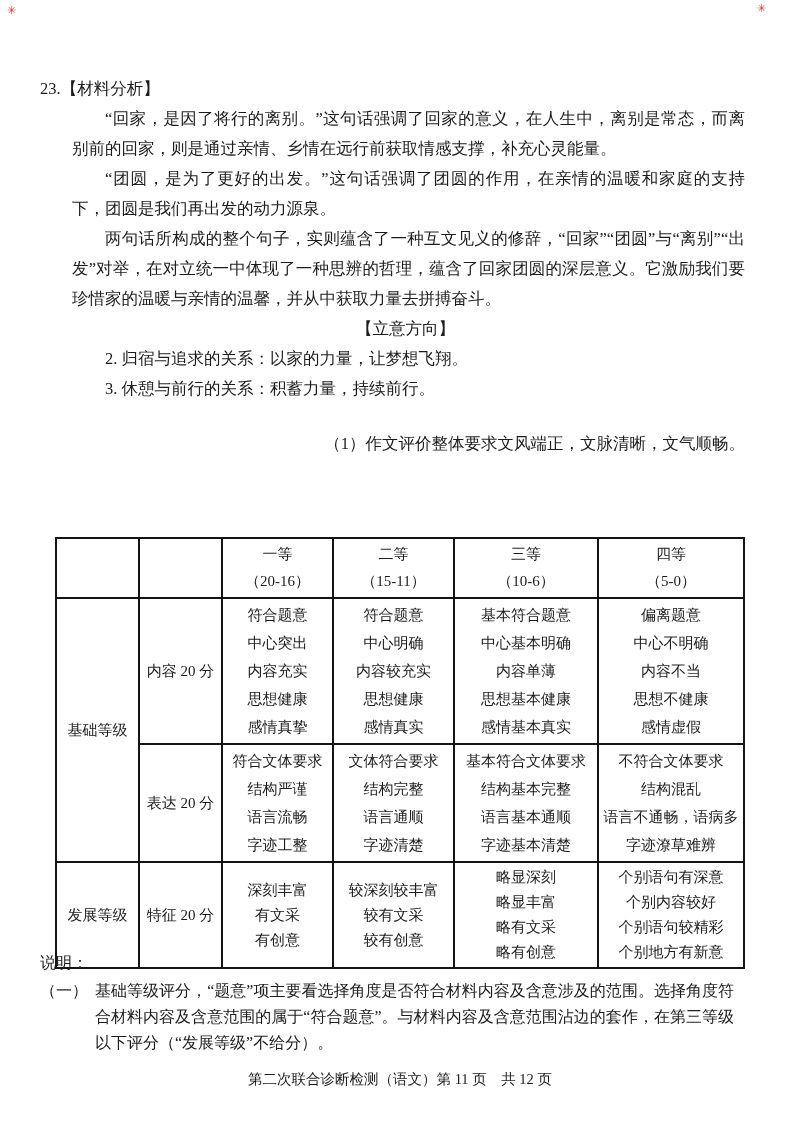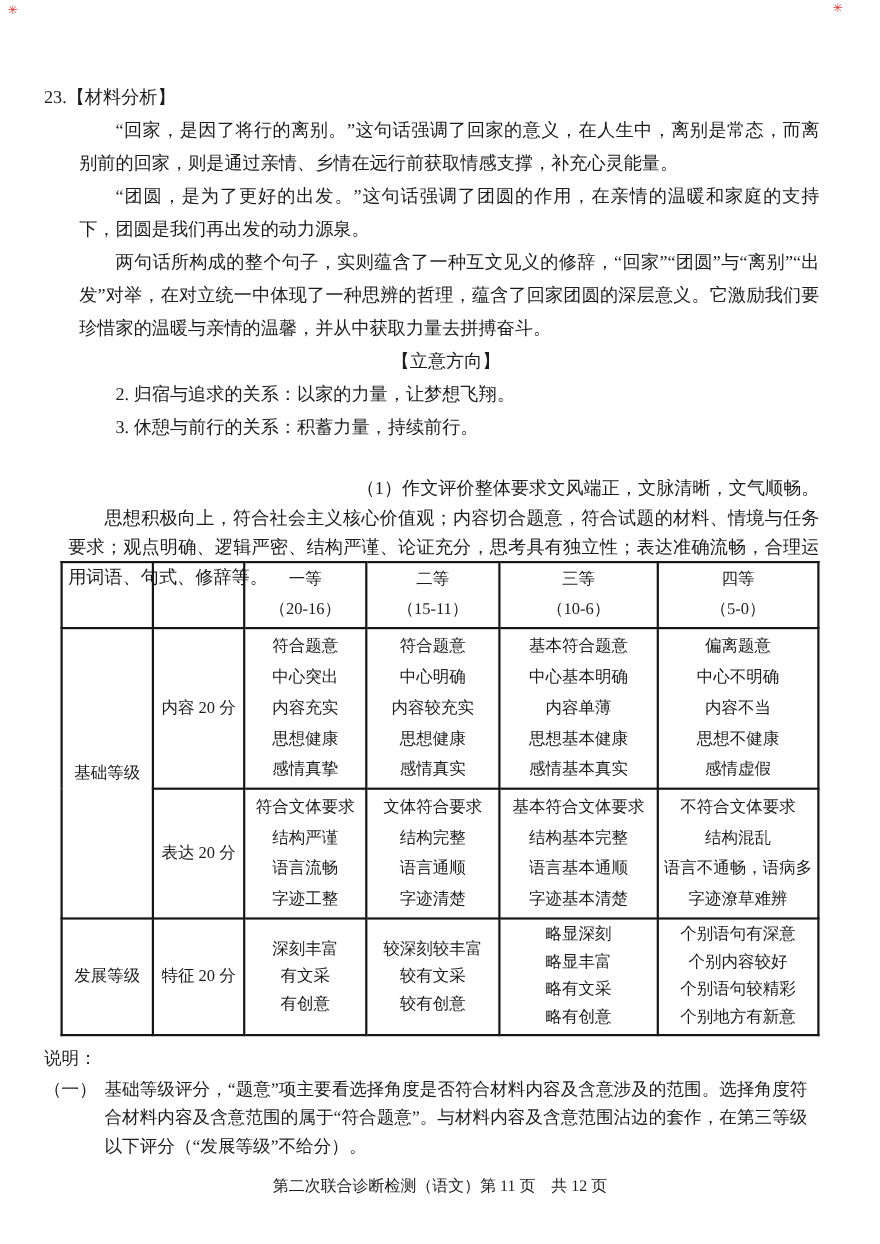--- a/index.html
+++ b/index.html
@@ -22,21 +22,21 @@
   .direction-heading { margin-left:26px;text-align:center; }
   .directions { margin-left:32px; }
   .directions p { margin:0; text-indent:2em; }
 
   
   .eval { position:absolute; top:430px; left:33px; width:712px; font-size:16.5px; line-height:27px; }
   .eval p { margin:0;text-align:right; }
   .eval .mid-para { margin-left:29px; text-indent:2em; text-align:justify; }
 
   
-  .rubric { position:absolute; top:510px; left:55px;font-family:Liberation Serif, serif; }
+  .rubric { position:absolute; top:537px; left:55px;font-family:Liberation Serif, serif; }
   .rubric table { border-collapse:collapse; table-layout:fixed; width:688px; }
   .rubric col.c1{width:83px} .rubric col.c2{width:83px} .rubric col.c3{width:111px}
   .rubric col.c4{width:121px} .rubric col.c5{width:144px} .rubric col.c6{width:146px}
   .rubric th, .rubric td {
     border:2px solid #151515; padding:2px 2px;
     text-align:center; vertical-align:middle;
     font-size:15px; font-weight:normal; line-height:28px;
     white-space:pre-line;
   }
   .rubric tr.hr  td, .rubric tr.hr th { height:52px; line-height:27px; }
@@ -74,21 +74,20 @@
     </div>
     <div class="direction-heading">【立意方向】</div>
     <div class="directions">
       <p>2. 归宿与追求的关系：以家的力量，让梦想飞翔。</p>
       <p>3. 休憩与前行的关系：积蓄力量，持续前行。</p>
     </div>
   </div>
 
   <div class="eval">
     <p>（1）作文评价整体要求文风端正，文脉清晰，文气顺畅。</p>
-    <p class="mid-para">思想积极向上，符合社会主义核心价值观；内容切合题意，符合试题的材料、情境与任务要求；观点明确、逻辑严密、结构严谨、论证充分，思考具有独立性；表达准确流畅，合理运用词语、句式、修辞等。</p>
   </div>
 
   <div class="rubric">
     <table>
       <colgroup>
         <col class="c1">
           <col class="c2">
           <col class="c3">
           <col class="c4">
           <col class="c5">

